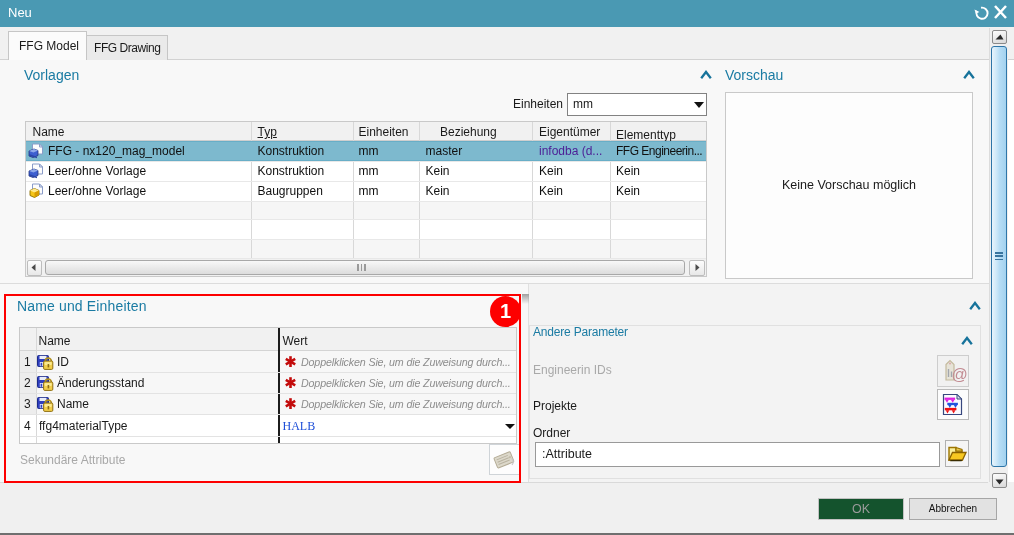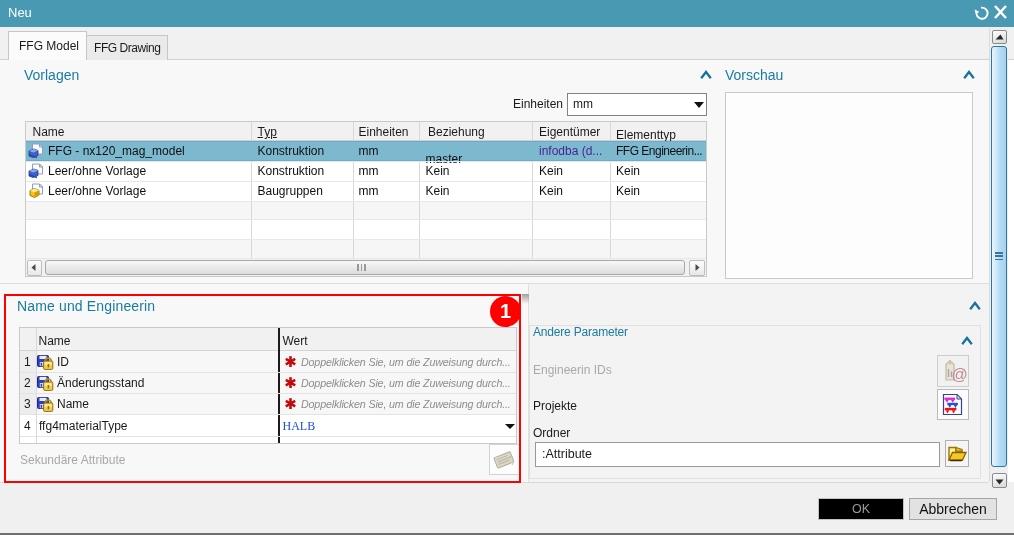--- a/index.html
+++ b/index.html
@@ -68,21 +68,21 @@
   <div class="abs" style="left:567px;top:93px;width:138px;height:21px;background:#fff;border:1px solid #828282;"></div>
   <div class="abs" style="left:573px;top:97px;font-size:12px;color:#1a1a1a;">mm</div>
   <div class="abs" style="left:694px;top:102px;width:0;height:0;border-left:5.5px solid transparent;border-right:5.5px solid transparent;border-top:6px solid #111;"></div>
 
   <div id="ttable" class="abs" style="left:25px;top:121px;width:682px;height:156px;background:#fff;border:1px solid #c9c9c9;box-sizing:border-box;">
 
     <div class="abs" style="left:0;top:0;width:680px;height:19px;background:#f1f1f1;border-bottom:1px solid #cfcfcf;box-sizing:border-box;"></div>
     <div class="abs" style="left:6.5px;top:3px;font-size:12px;color:#1a1a1a;">Name</div>
     <div class="abs" style="left:231.5px;top:3px;font-size:12px;color:#1a1a1a;text-decoration:underline;">Typ</div>
     <div class="abs" style="left:332.5px;top:3px;font-size:12px;color:#1a1a1a;">Einheiten</div>
-    <div class="abs" style="left:402px;top:3px;font-size:12px;color:#1a1a1a;">Beziehung</div>
+    <div class="abs" style="left:414px;top:3px;font-size:12px;color:#1a1a1a;">Beziehung</div>
     <div class="abs" style="left:513px;top:3px;font-size:12px;color:#1a1a1a;">Eigentümer</div>
     <div class="abs" style="left:590px;top:6px;font-size:12px;color:#1a1a1a;">Elementtyp</div>
     <div class="abs" style="left:0;top:79px;width:680px;height:18px;background:#f6f6f6;"></div>
     <div class="abs" style="left:0;top:117px;width:680px;height:20px;background:#f6f6f6;"></div>
 
     <div class="abs" style="left:225px;top:0;width:1px;height:136px;background:#d8d8d8;"></div>
     <div class="abs" style="left:327px;top:0;width:1px;height:136px;background:#d8d8d8;"></div>
     <div class="abs" style="left:393px;top:0;width:1px;height:136px;background:#d8d8d8;"></div>
     <div class="abs" style="left:506px;top:0;width:1px;height:136px;background:#d8d8d8;"></div>
     <div class="abs" style="left:584px;top:0;width:1px;height:136px;background:#d8d8d8;"></div>
@@ -93,21 +93,21 @@
         <path d="M4.5 1 L11.5 1 L14.5 4 L14.5 11 L4.5 11 Z" fill="#fdfdfd" stroke="#8a9cc8" stroke-width="1"></path>
         <path d="M11.5 1 L11.5 4 L14.5 4 Z" fill="#dfe6f5" stroke="#8a9cc8" stroke-width="1"></path>
         <path d="M1 8 L6 6 L10 7.5 L10 12.5 L5 14.5 L1 13 Z" fill="#3d5fd0" stroke="#24357c" stroke-width="0.8"></path>
         <path d="M1 8 L6 6 L10 7.5 L5.5 9.5 Z" fill="#8fa9ea"></path>
         <path d="M1 11 L9 13.8 L9 15.2 L1 12.6 Z" fill="#2b46a8"></path>
       </svg>
     </div>
     <div class="abs" style="left:22px;top:22px;font-size:12px;color:#101010;">FFG - nx120_mag_model</div>
     <div class="abs" style="left:231.5px;top:22px;font-size:12px;color:#101010;">Konstruktion</div>
     <div class="abs" style="left:332.5px;top:22px;font-size:12px;color:#101010;">mm</div>
-    <div class="abs" style="left:399.5px;top:22px;font-size:12px;color:#101010;margin-top:8px;">master</div>
+    <div class="abs" style="left:399.5px;top:22px;font-size:12px;color:#101010;">master</div>
     <div class="abs" style="left:513px;top:22px;font-size:12px;color:#4c1d95;">infodba (d...</div>
     <div class="abs" style="left:590px;top:22px;width:87px;font-size:12px;letter-spacing:-0.5px;color:#101010;white-space:nowrap;overflow:hidden;">FFG Engineerin...</div>
 
     <div class="abs" style="left:2px;top:41px;width:16px;height:16px;">
       <svg width="16" height="16" viewBox="0 0 16 16">
         <path d="M4.5 1 L11.5 1 L14.5 4 L14.5 11 L4.5 11 Z" fill="#fdfdfd" stroke="#8a9cc8" stroke-width="1"></path>
         <path d="M11.5 1 L11.5 4 L14.5 4 Z" fill="#dfe6f5" stroke="#8a9cc8" stroke-width="1"></path>
         <path d="M1 8 L6 6 L10 7.5 L10 12.5 L5 14.5 L1 13 Z" fill="#3d5fd0" stroke="#24357c" stroke-width="0.8"></path>
         <path d="M1 8 L6 6 L10 7.5 L5.5 9.5 Z" fill="#8fa9ea"></path>
         <path d="M1 11 L9 13.8 L9 15.2 L1 12.6 Z" fill="#2b46a8"></path>
@@ -153,36 +153,37 @@
           <path d="M0.5 0 L4.5 3.5 L0.5 7 Z" fill="#4a4a4a"></path>
         </svg>
       <div class="abs" style="left:19px;top:1px;width:640px;height:15px;background:linear-gradient(#f8f8f8,#dcdcdc);border:1px solid #a8a8a8;border-radius:3px;box-sizing:border-box;"></div>
       <div class="abs" style="left:331px;top:5px;width:1.5px;height:7px;background:#9a9a9a;"></div>
       <div class="abs" style="left:334.5px;top:5px;width:1.5px;height:7px;background:#9a9a9a;"></div>
       <div class="abs" style="left:338px;top:5px;width:1.5px;height:7px;background:#9a9a9a;"></div>
     </div>
   </div>
 
   <div class="abs" style="left:725px;top:92px;width:248px;height:187px;background:#fdfdfd;border:1px solid #c9c9c9;box-sizing:border-box;"></div>
+  <div class="abs" style="left:725px;top:178px;width:248px;text-align:center;font-size:12.5px;color:#1a1a1a;">Keine Vorschau möglich</div>
 
   <div class="abs" style="left:989px;top:28px;width:19px;height:462px;background:#efefef;border-left:1px solid #dcdcdc;box-sizing:border-box;"></div>
   <div class="abs" style="left:992px;top:30px;width:14.5px;height:14px;background:linear-gradient(160deg,#fdfdfd,#d8d8d8);border:1px solid #8a8a8a;border-radius:2px;box-sizing:border-box;"></div>
   <svg class="abs" style="left:995px;top:34px;" width="9" height="6" viewBox="0 0 9 6">
       <path d="M0.5 5.5 L5.5 0.5 L8.5 5.5 Z" fill="#2a2a2a"></path>
     </svg>
   <div class="abs" style="left:991px;top:46px;width:15.5px;height:421px;background:linear-gradient(90deg,#e8f4fc 0%,#cfe9f9 30%,#b5dcf5 55%,#a3d2ef 100%);border:1px solid #2e75a8;border-radius:3px;box-sizing:border-box;"></div>
   <div class="abs" style="left:994.5px;top:252px;width:8.5px;height:1.6px;background:#39749e;"></div>
   <div class="abs" style="left:994.5px;top:255.4px;width:8.5px;height:1.6px;background:#39749e;"></div>
   <div class="abs" style="left:994.5px;top:258.8px;width:8.5px;height:1.6px;background:#39749e;"></div>
   <div class="abs" style="z-index:6;left:992px;top:473px;width:14.5px;height:15px;background:linear-gradient(160deg,#fdfdfd,#d8d8d8);border:1px solid #8a8a8a;border-radius:2px;box-sizing:border-box;"></div>
   <svg class="abs" style="z-index:6;left:995px;top:479px;" width="9" height="6" viewBox="0 0 9 6">
       <path d="M0.5 0.5 L8.5 0.5 L4.5 5.5 Z" fill="#2a2a2a"></path>
     </svg>
 
-  <div class="abs teal" style="left:17px;top:298px;font-size:14px;letter-spacing:0.15px;">Name und Engineerin</div>
+  <div class="abs teal" style="left:17px;top:298px;font-size:14px;letter-spacing:0.15px;">Name und Einheiten</div>
   <div id="attrtable" class="abs" style="left:19px;top:327px;width:498px;height:117px;background:#fff;border:1px solid #c9c9c9;box-sizing:border-box;">
 
     <div class="abs" style="left:0;top:0;width:496px;height:23px;background:#f1f1f1;border-bottom:1px solid #d4d4d4;box-sizing:border-box;"></div>
     <div class="abs" style="left:18.5px;top:6px;font-size:12px;color:#1a1a1a;">Name</div>
     <div class="abs" style="left:262.5px;top:6px;font-size:12px;color:#1a1a1a;">Wert</div>
 
     <div class="abs" style="left:0;top:23px;width:496px;height:64px;background:#f7f7f7;"></div>
     <div class="abs" style="left:0;top:23px;width:16px;height:64px;background:#ededed;"></div>
 
     <div class="abs" style="left:16px;top:0;width:1px;height:115px;background:#d8d8d8;"></div>
@@ -290,22 +291,22 @@
     <svg width="22" height="24" viewBox="0 0 22 24">
       <path d="M3 6.5 L3 19 L16 19 L16 10 L10 10 L10 6.5 Z" fill="#f9ee9a" stroke="#9c7400" stroke-width="1.4"></path>
       <path d="M10 6.5 L10 10 L16 10 L16 8.5 Z" fill="#e8c94e" stroke="#9c7400" stroke-width="1.2"></path>
       <path d="M3 19 L6.5 11.5 L20 11.5 L16.5 19 Z" fill="#f7c821" stroke="#8a6200" stroke-width="1.3"></path>
       <path d="M4.5 19 L16.2 19 L15.6 20.2 L4.2 20.2 Z" fill="#3a2c00"></path>
     </svg>
   </div>
 
   <div class="abs" style="left:0;top:482px;width:1014px;height:53px;background:#f0f0f0;"></div>
   <div class="abs" style="left:0;top:481.5px;width:988px;height:1px;background:#d9d9d9;"></div>
-  <div class="abs" style="left:818px;top:498px;width:86px;height:22px;background:#000000;border:1px solid #c2c2c2;box-sizing:border-box;text-align:center;font-size:12.5px;color:#9b9b9b;line-height:20px;">OK</div>
-  <div class="abs" style="left:909px;top:498px;width:88px;height:22px;background:#e2e2e2;border:1px solid #a6a6a6;box-sizing:border-box;text-align:center;font-size:14px;color:#111;line-height:20px;">Abbrechen</div>
+  <div class="abs" style="left:818px;top:498px;width:86px;height:22px;background:#14532d;border:1px solid #c2c2c2;box-sizing:border-box;text-align:center;font-size:12.5px;color:#9b9b9b;line-height:20px;">OK</div>
+  <div class="abs" style="left:909px;top:498px;width:88px;height:22px;background:#e2e2e2;border:1px solid #a6a6a6;box-sizing:border-box;text-align:center;font-size:10px;color:#111;line-height:20px;">Abbrechen</div>
   <div class="abs" style="left:0;top:533px;width:1014px;height:2px;background:#6f6f6f;"></div>
 
   <div class="abs" style="left:522px;top:294px;width:7px;height:10px;background:linear-gradient(#a0a0a0,rgba(243,243,243,0));"></div>
 
   <div class="abs" style="left:4px;top:294px;width:517px;height:189px;border:2px solid #fd0000;box-sizing:border-box;"></div>
   <div class="abs" style="left:490px;top:296px;width:31px;height:31px;border-radius:50%;background:#fd0000;"></div>
   <div class="abs" style="left:490px;top:300px;width:31px;text-align:center;color:#fff;font-size:20px;font-weight:bold;">1</div>
 </div>
 
 </body></html>

